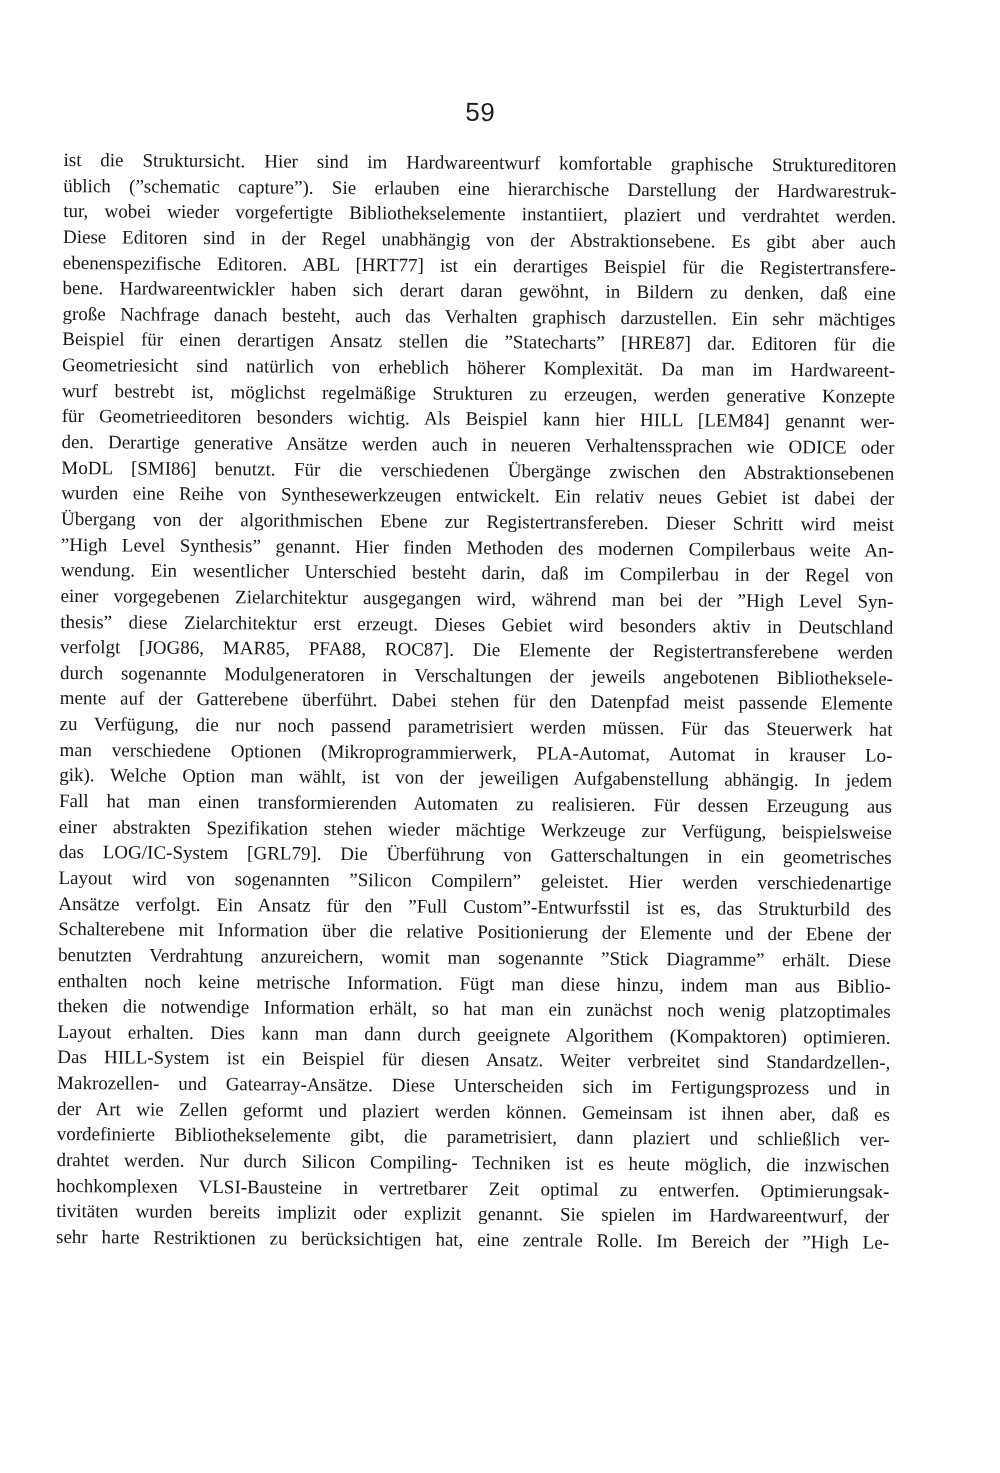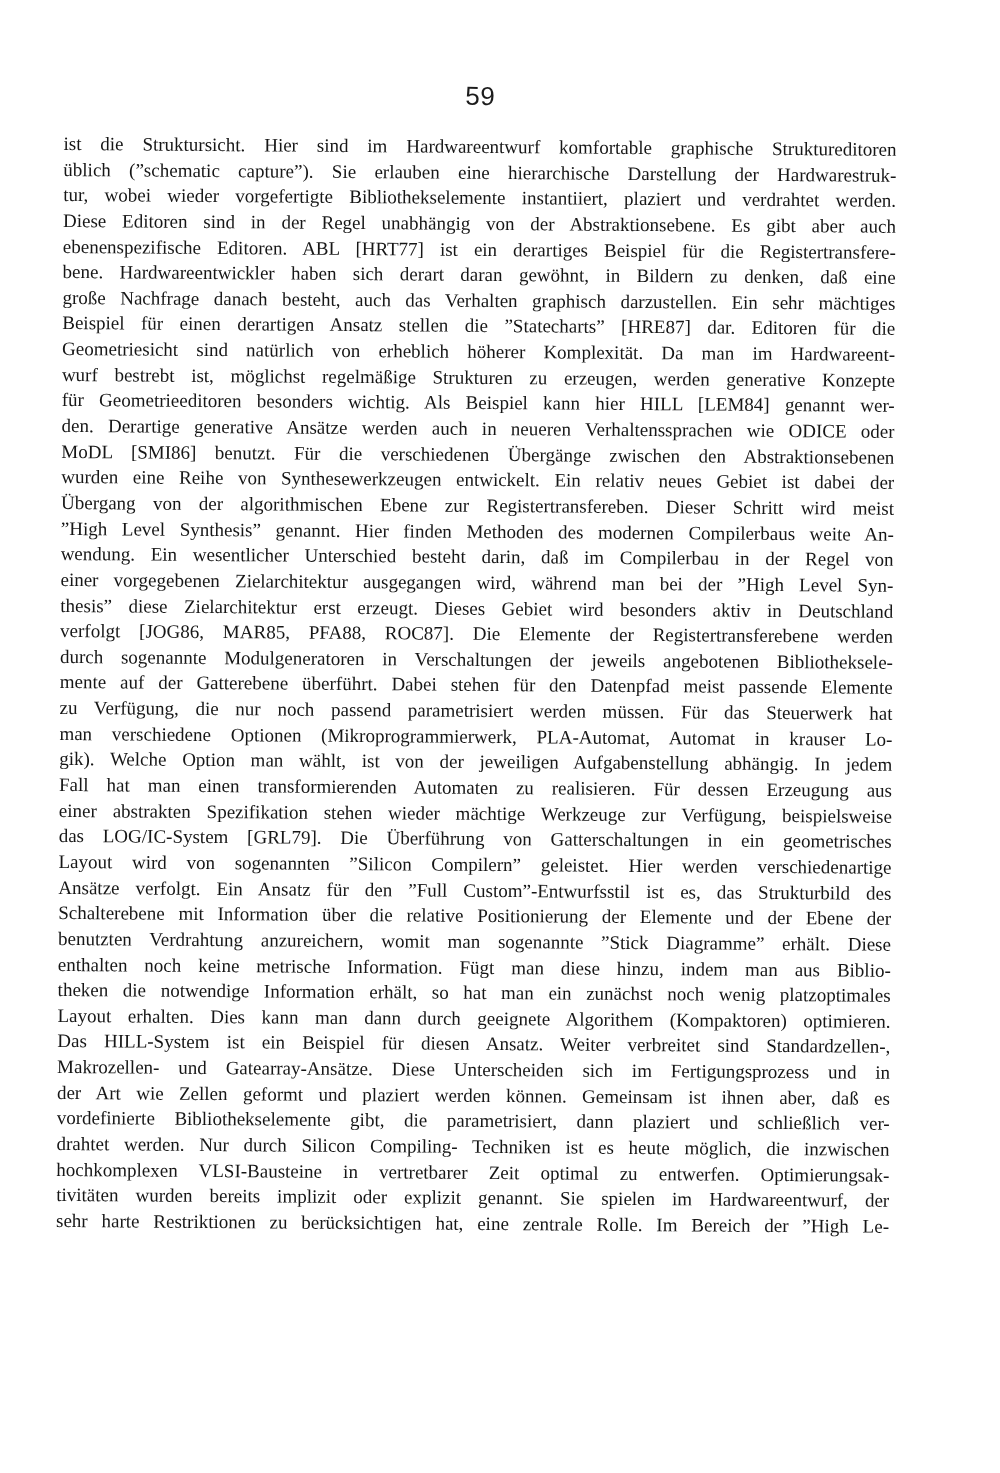--- a/index.html
+++ b/index.html
@@ -6,20 +6,21 @@
     margin: 0;
     padding: 0;
     background: #ffffff;
   }
   .sheet {
     position: relative;
     width: 1000px;
     height: 1445px;
     background: #ffffff;
     overflow: hidden;
+    margin-top: 16px;
   }
   
   .content {
     position: absolute;
     left: 64px;
     top: 80px;
     width: 833px;
     transform: rotate(0.4deg);
     transform-origin: 0 0;
   }

